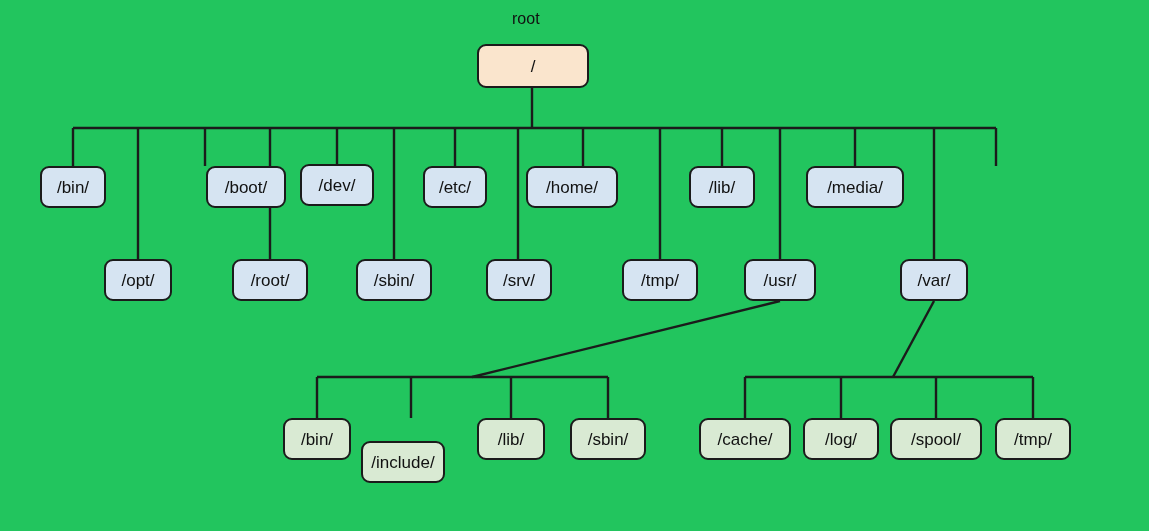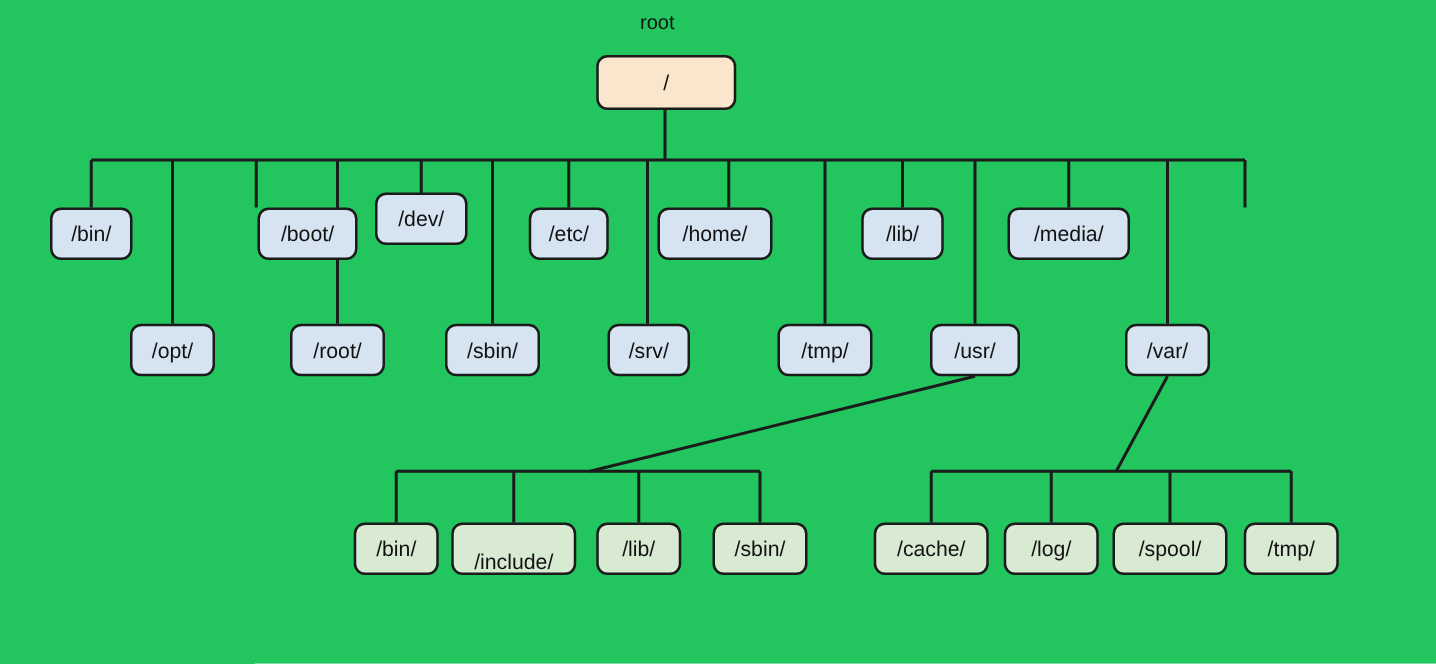--- a/index.html
+++ b/index.html
@@ -107,21 +107,21 @@
   <div class="node root-node" style="left:477px; top:44px; width:112px; height:44px;">
     <span>/</span>
   </div>
 
   <div class="node blue-node" style="left:40px; top:166px; width:66px; height:42px;">
     <span>/bin/</span>
   </div>
   <div class="node blue-node" style="left:165px; top:166px; width:80px; height:42px;margin-left:41px;">
     <span>/boot/</span>
   </div>
-  <div class="node blue-node" style="left:300px; top:154px; width:74px; height:42px;align-items:center;">
+  <div class="node blue-node" style="left:300px; top:164px; width:74px; height:42px;align-items:center;">
     <span>/dev/</span>
   </div>
   <div class="node blue-node" style="left:423px; top:166px; width:64px; height:42px;">
     <span>/etc/</span>
   </div>
   <div class="node blue-node" style="left:526px; top:166px; width:92px; height:42px;">
     <span>/home/</span>
   </div>
   <div class="node blue-node" style="left:689px; top:166px; width:66px; height:42px;">
     <span>/lib/</span>
@@ -148,21 +148,21 @@
   <div class="node blue-node" style="left:744px; top:259px; width:72px; height:42px;">
     <span>/usr/</span>
   </div>
   <div class="node blue-node" style="left:900px; top:259px; width:68px; height:42px;">
     <span>/var/</span>
   </div>
 
   <div class="node green-node" style="left:283px; top:418px; width:68px; height:42px;">
     <span>/bin/</span>
   </div>
-  <div class="node green-node" style="left:361px; top:418px; width:100px; height:42px;align-items:flex-end;">
+  <div class="node green-node" style="left:361px; top:441px; width:84px; height:42px;">
     <span>/include/</span>
   </div>
   <div class="node green-node" style="left:477px; top:418px; width:68px; height:42px;">
     <span>/lib/</span>
   </div>
   <div class="node green-node" style="left:570px; top:418px; width:76px; height:42px;">
     <span>/sbin/</span>
   </div>
 
   <div class="node green-node" style="left:699px; top:418px; width:92px; height:42px;">

